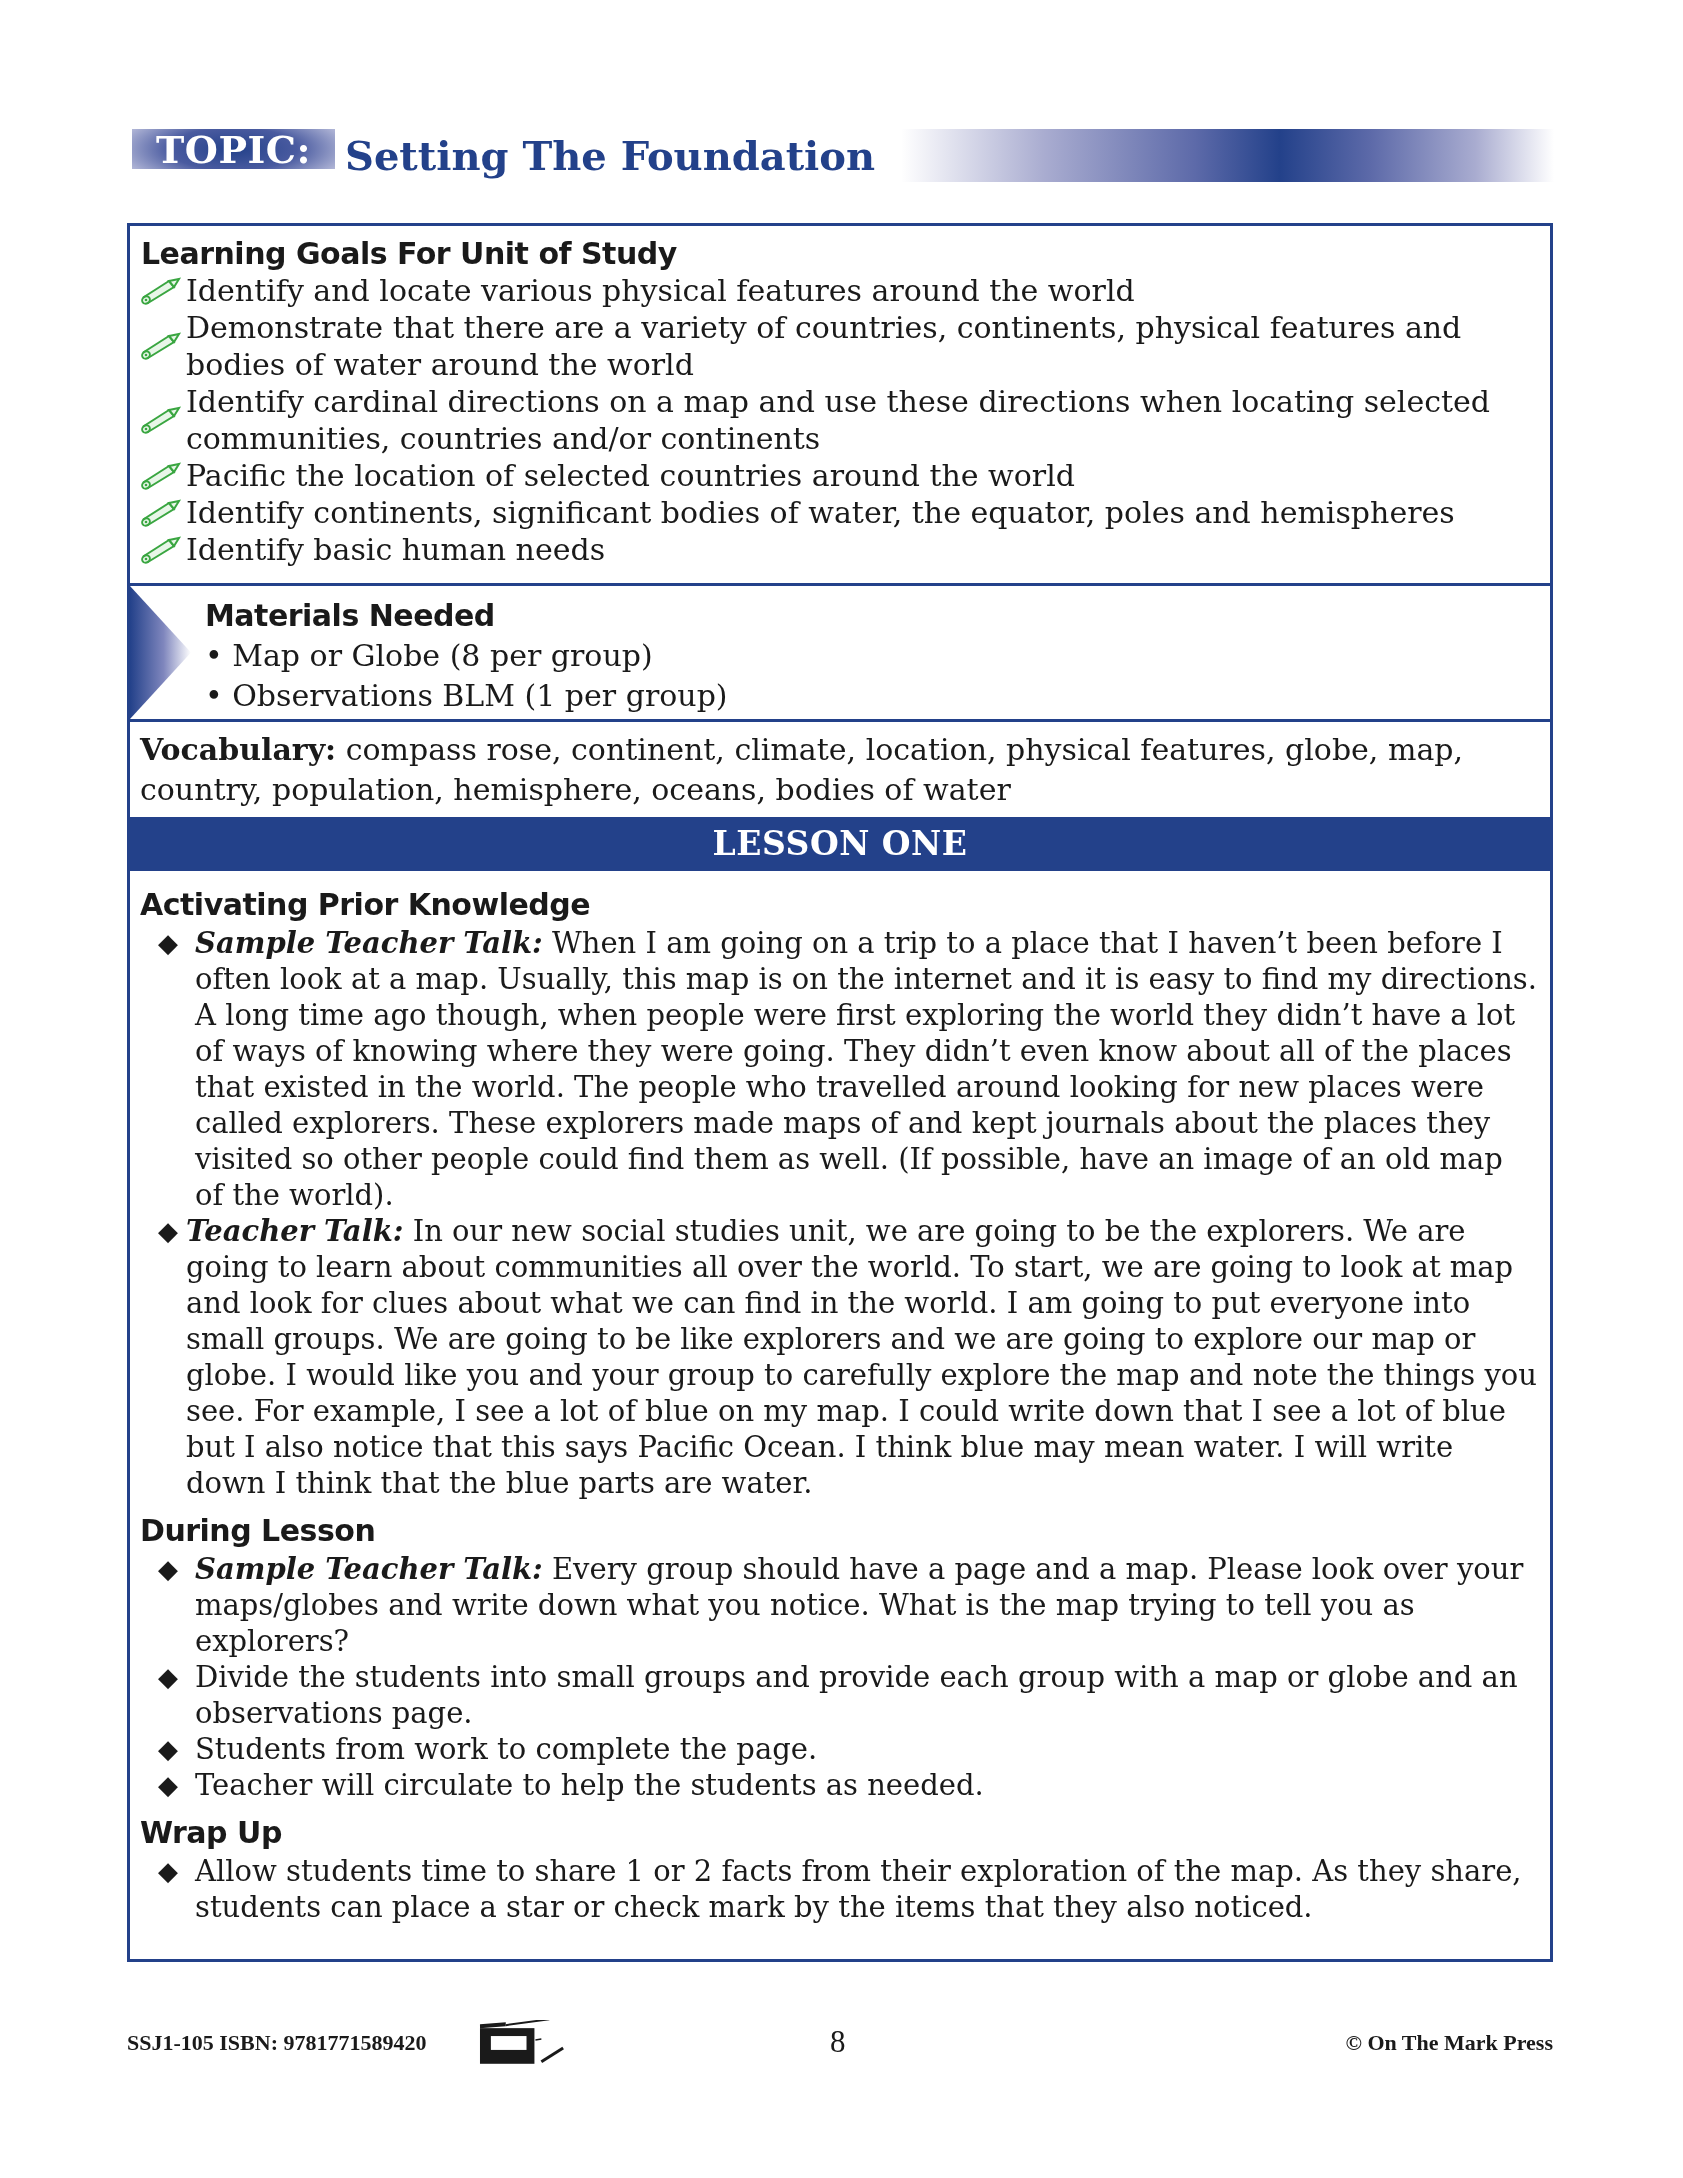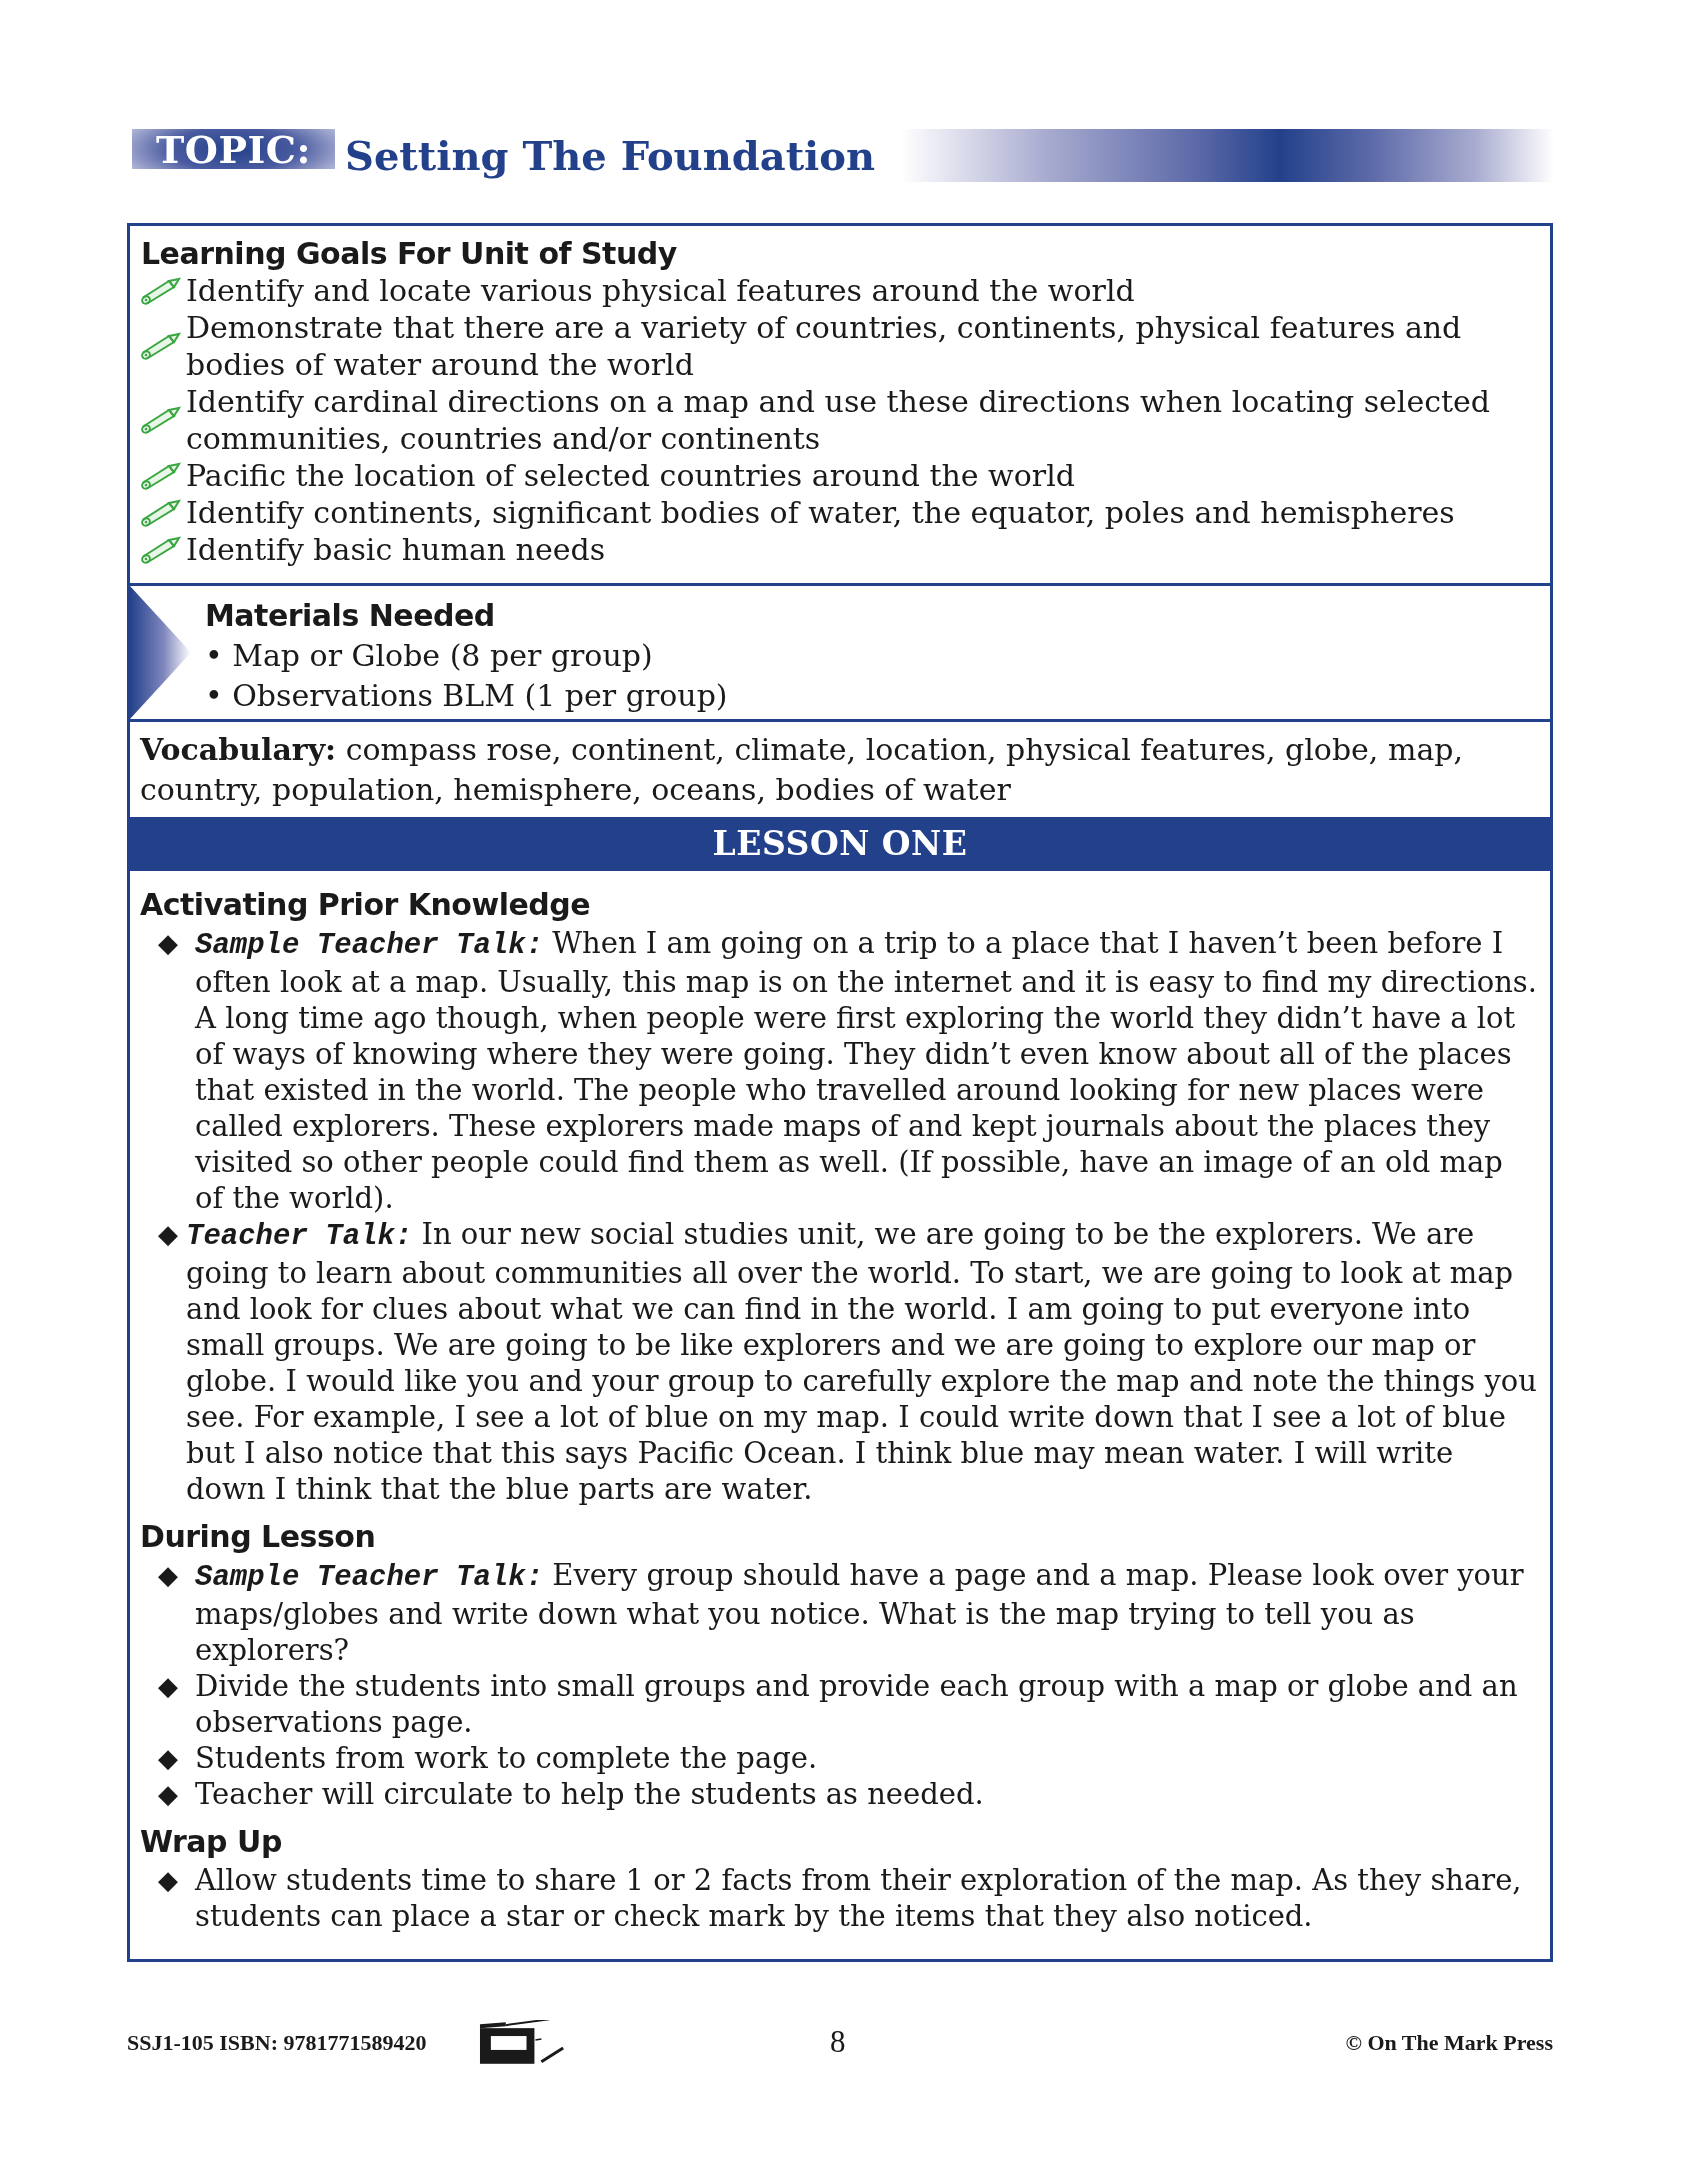--- a/index.html
+++ b/index.html
@@ -45,21 +45,21 @@
   .lesson-header { top:591px; height:54px; background:#23418a; color:#ffffff;
     font-family:"DejaVu Serif", serif; font-weight:bold; font-size:33px; text-align:center; line-height:54px; letter-spacing:0.5px; }
 
   .lesson-body { top:645px; bottom:0; padding:14px 10px 16px 10px; box-sizing:border-box; }
   .lesson-body h3 { margin:0; font-family:"DejaVu Sans", sans-serif; font-weight:bold; font-size:30px;
     letter-spacing:-0.5px; line-height:40px; }
   .lesson-body ul { list-style:none; margin:0 0 10px 0; padding:0; }
   .lesson-body li { position:relative; padding-left:55px; font-size:29px; line-height:36px; }
   .lesson-body li.short-indent { padding-left:46px; }
   .lesson-body li .diamond { position:absolute; left:18px; top:0; font-size:26px; line-height:36px; }
-  .lesson-body .em { font-weight:bold; font-style:italic;font-family:Liberation Mono, monospace; }
+  .lesson-body .em { font-weight:bold; font-style:italic; }
 
   
   .footer { position:absolute; top:2020px; left:127px; width:1426px; height:44px; }
   .footer .left { position:absolute; left:0; top:10px; font-family:"Liberation Serif", serif; font-weight:bold; font-size:22px; white-space:nowrap; }
   .footer .copier { position:absolute; left:351px; top:0; width:99px; height:44px; }
   .footer .page-num { position:absolute; left:703px; top:4px; font-family:"Liberation Serif", serif; font-size:31px; }
   .footer .right { position:absolute; right:0; top:10px; font-family:"Liberation Serif", serif; font-weight:bold; font-size:22px; white-space:nowrap; }
 </style>
 </head>
 <body>

